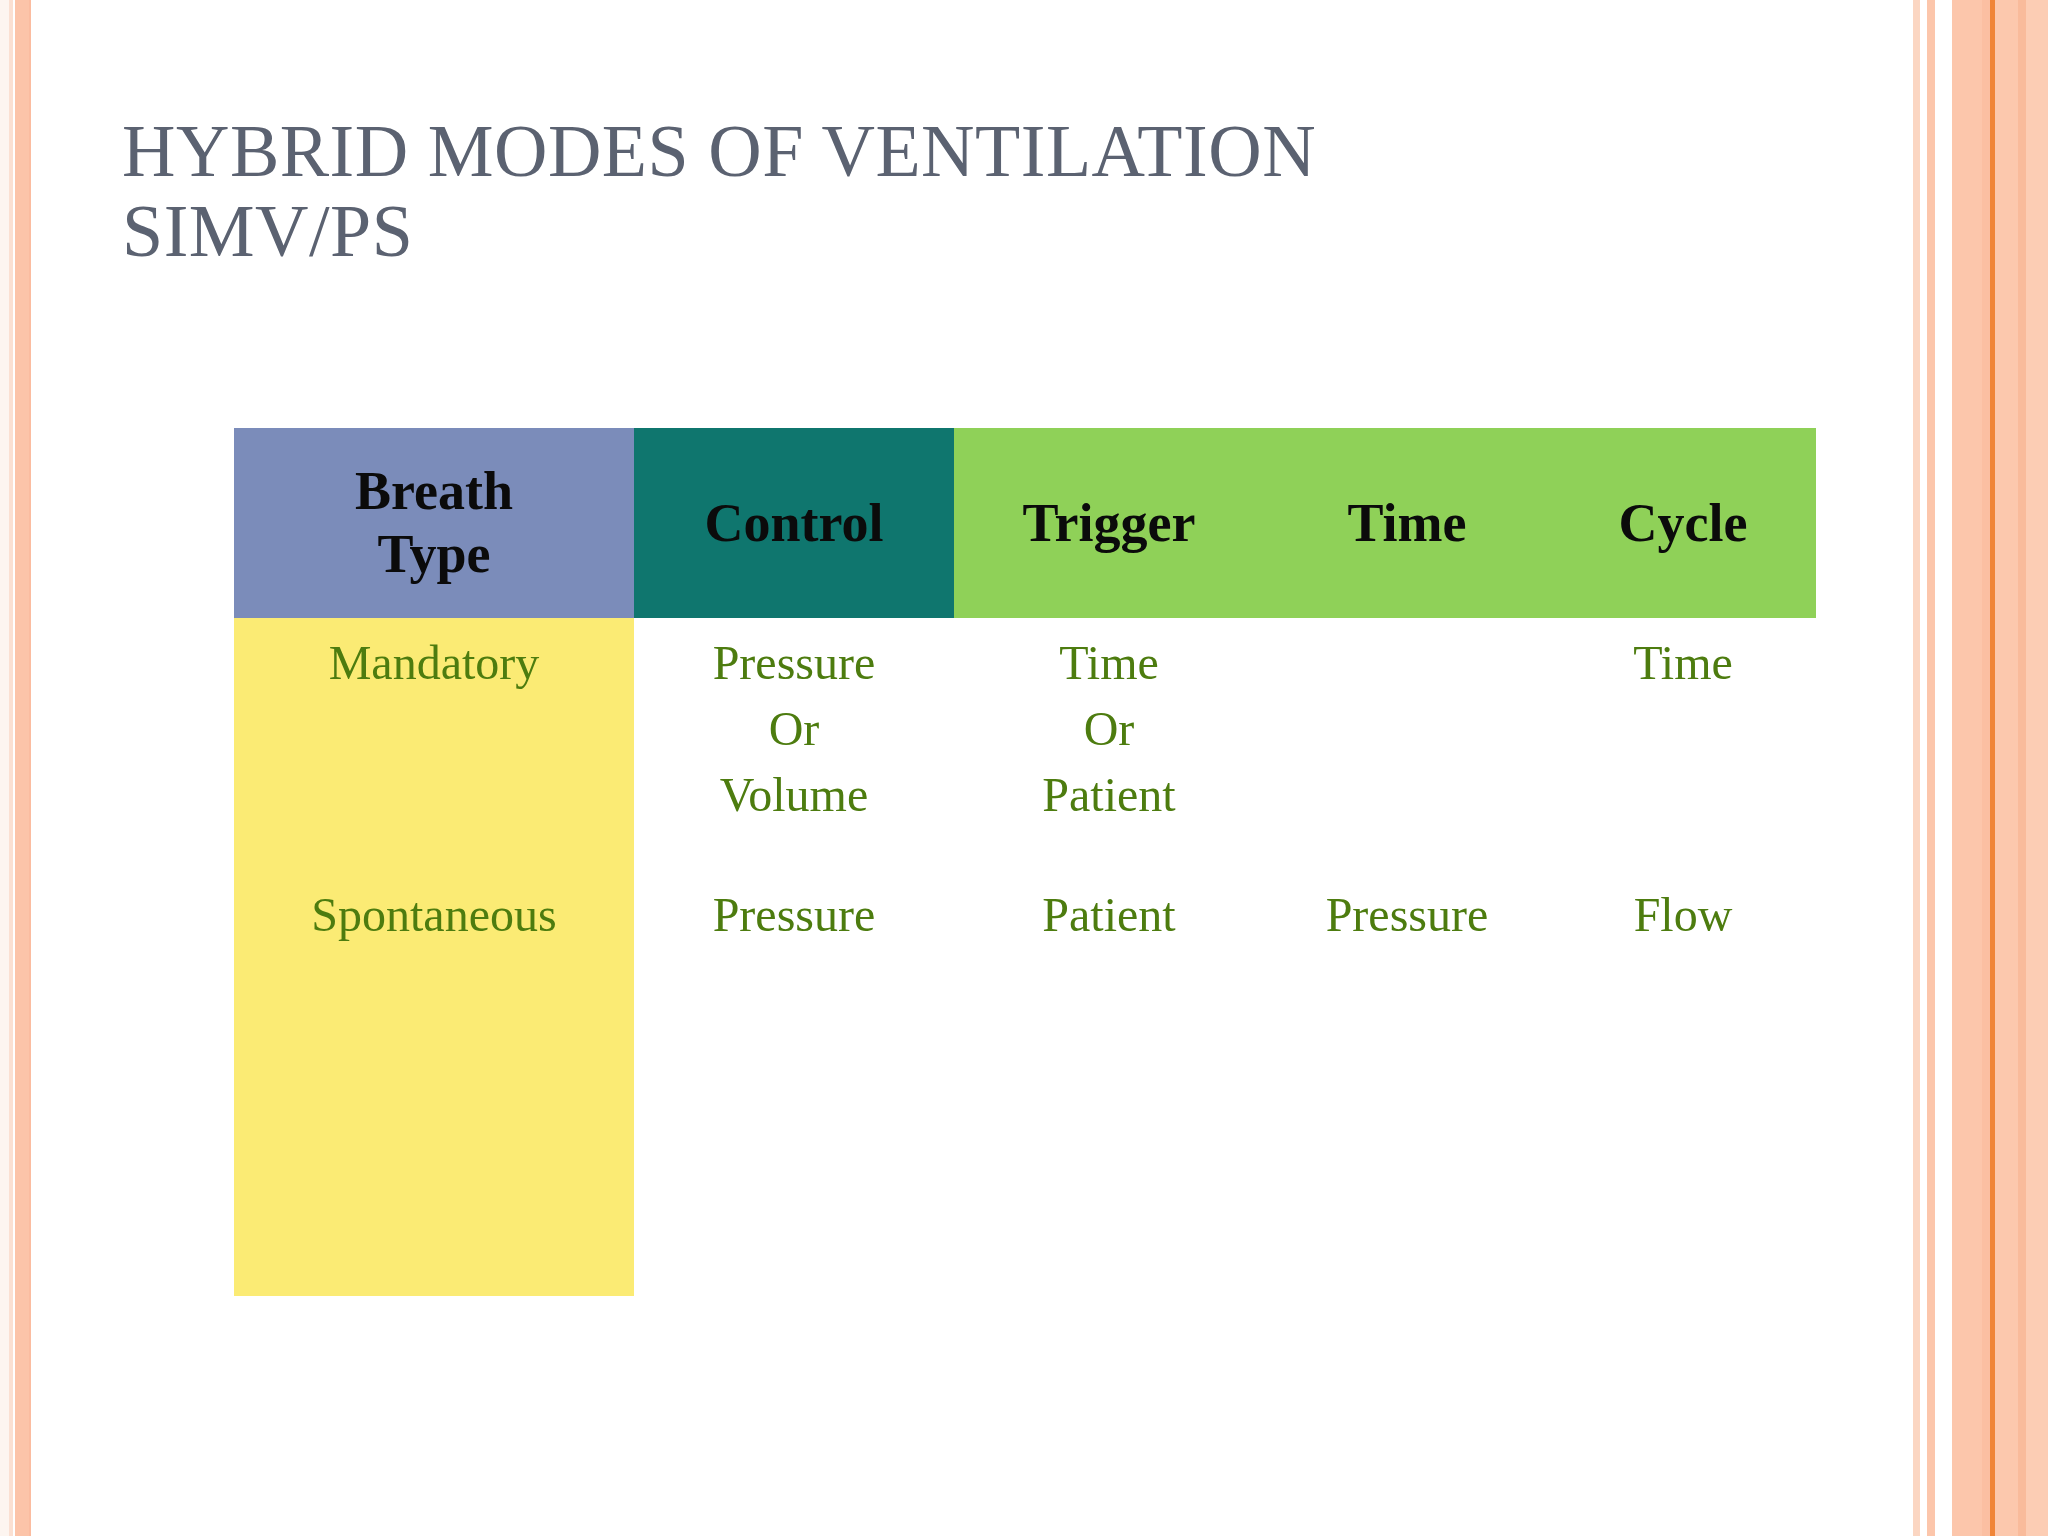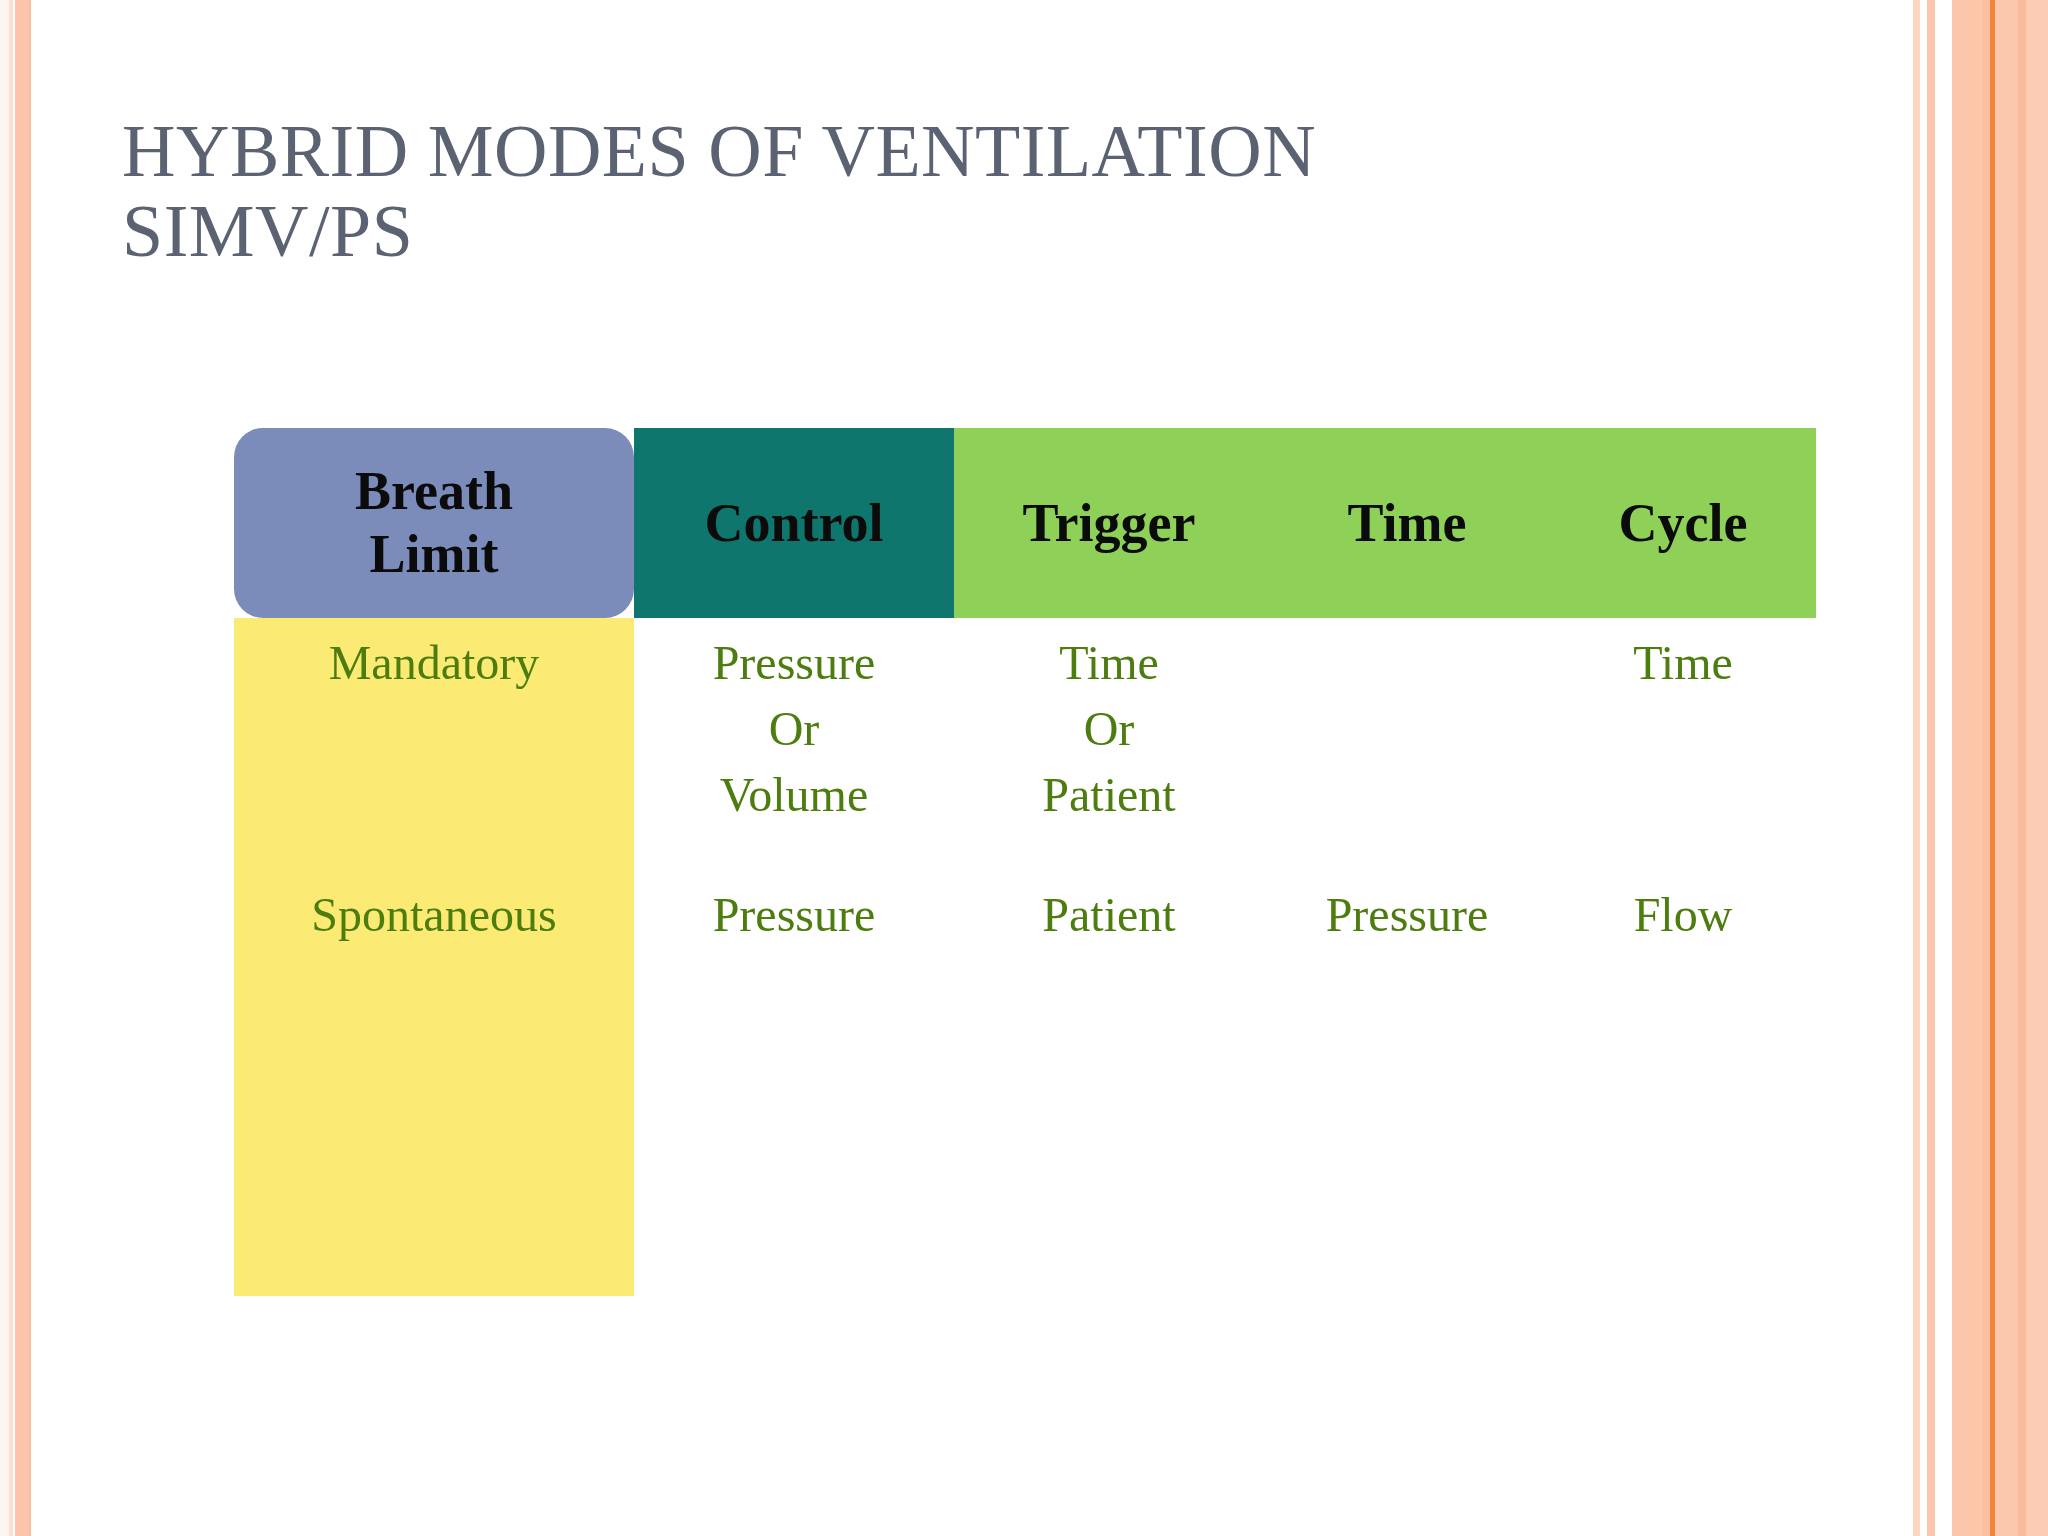--- a/index.html
+++ b/index.html
@@ -113,21 +113,21 @@
   .vent-table thead th {
     font-family: "Liberation Serif", "DejaVu Serif", serif;
     font-weight: bold;
     font-size: 54px;
     line-height: 1.16;
     color: #0b0b0b;
     height: 178px;
     vertical-align: middle;
     padding: 6px 4px;
   }
-  .hd-breath  { background: #7b8cba; border-radius: 29px; }
+  .hd-breath  { background: #7b8cba; }
   .hd-control { background: #0f766e; }
   .hd-green   { background: #8fd158; margin-left: 24px; }
 
   .vent-table tbody td {
     font-family: "Liberation Serif", "DejaVu Serif", serif;
     font-weight: normal;
     font-size: 48px;
     line-height: 1.38;
     color: #4d7c0f;
     background: #ffffff;
@@ -181,21 +181,21 @@
       <col class="c1">
         <col class="c2">
         <col class="c3">
         <col class="c4">
         <col class="c5">
     </colgroup>
     <thead>
       <tr>
         <th class="hd-breath">
             <span class="stack-line">Breath</span>
-            <span class="stack-line">Limit</span>
+            <span class="stack-line">Type</span>
           </th>
         <th class="hd-control">Control</th>
         <th class="hd-green">Trigger</th>
         <th class="hd-green">Time</th>
         <th class="hd-green">Cycle</th>
       </tr>
     </thead>
     <tbody>
       <tr class="row-mandatory">
         <td class="cell-type">Mandatory</td>

